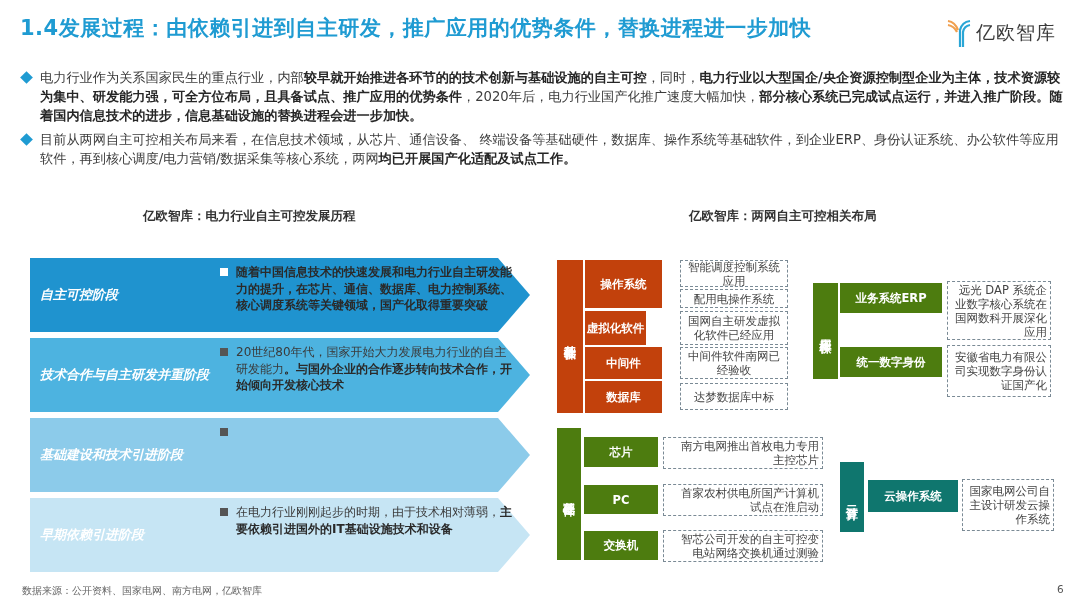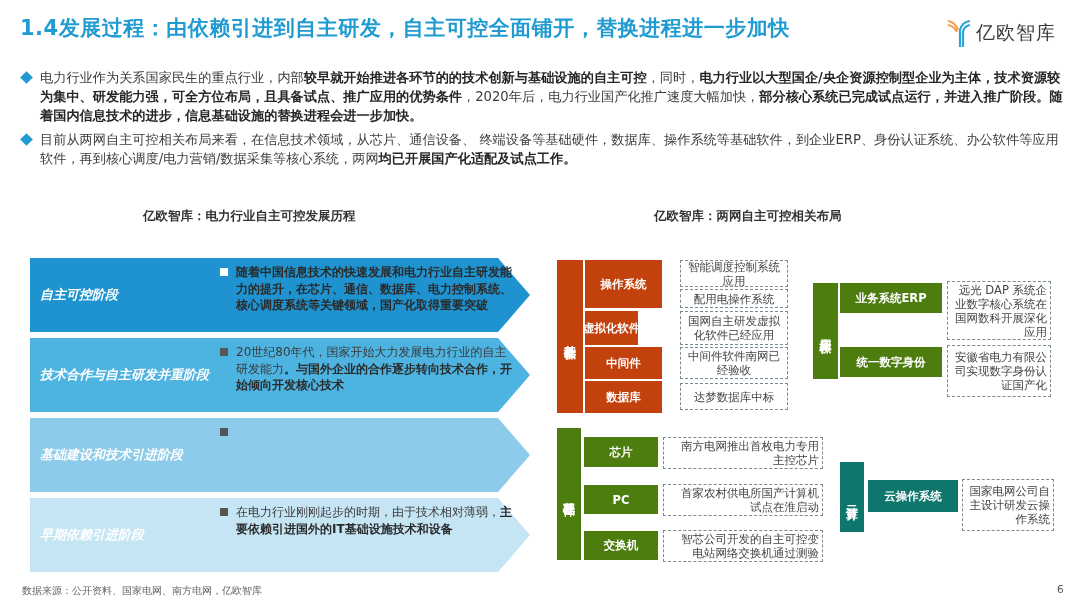--- a/index.html
+++ b/index.html
@@ -36,21 +36,21 @@
   .c-dark { background: #c2410c; }
   .c-light { background: #4d7c0f; }
   .c-lighter { background: #0f766e; }
 
   .footer { left: 22px; top: 584px; font-size: 10px; color: #666; white-space: nowrap; }
   .page-no { left: 1057px; top: 583px; font-size: 10.5px; color: #555; }
 </style>
 </head>
 <body>
 
-<div class="abs title">1.4发展过程：由依赖引进到自主研发，自主可控全面铺开，替换进程进一步加快</div>
+<div class="abs title">1.4发展过程：由依赖引进到自主研发，推广应用的优势条件，替换进程进一步加快</div>
 <div class="abs logo">
   <svg class="logo-mark" viewBox="0 0 26 30">
     <path d="M2 3 Q9 4 12 12" stroke="#f0a050" stroke-width="2.2" fill="none"></path>
     <path d="M2 7 Q8 8 11 14" stroke="#f0a050" stroke-width="2.2" fill="none"></path>
     <path d="M24 3 Q16 4 14 12 L14 29" stroke="#2aa6d6" stroke-width="2.2" fill="none"></path>
     <path d="M24 7 Q18 8 17 14 L17 29" stroke="#2aa6d6" stroke-width="2.2" fill="none"></path>
   </svg>
   <span class="logo-text">亿欧智库</span>
 </div>
 
@@ -92,25 +92,25 @@
 </div>
 
 <div class="stage s4" style="top:498px;">
   <svg width="500" height="74">
       <polygon points="0,0 468,0 500,37 468,74 0,74" fill="#c6e5f4"></polygon>
     </svg>
   <div class="stage-name">早期依赖引进阶段</div>
   <div class="stage-desc"><span class="sq"></span><span><span>在电力行业刚刚起步的时期，由于技术相对薄弱，</span><b>主要依赖引进国外的IT基础设施技术和设备</b></span></div>
 </div>
 
-<div class="abs sub-title" style="left:654px; top:208px;">亿欧智库：两网自主可控相关布局</div>
+<div class="abs sub-title" style="left:689px; top:208px;">亿欧智库：两网自主可控相关布局</div>
 
 <div class="vbar c-dark" style="left:557px; top:260px; width:26px; height:153px;">基础软件</div>
 <div class="cat c-dark" style="left:585px; top:260px; width:77px; height:48px;">操作系统</div>
-<div class="cat c-dark" style="left:585px; top:311px; width:53px; height:34px;">虚拟化软件</div>
+<div class="cat c-dark" style="left:585px; top:311px; width:61px; height:34px;">虚拟化软件</div>
 <div class="cat c-dark" style="left:585px; top:347px; width:77px; height:32px;">中间件</div>
 <div class="cat c-dark" style="left:585px; top:381px; width:77px; height:32px;">数据库</div>
 
 <div class="dash" style="left:680px; top:260px; width:108px; height:27px;">智能调度控制系统应用</div>
 <div class="dash" style="left:680px; top:289px; width:108px; height:19px;">配用电操作系统</div>
 <div class="dash" style="left:680px; top:311px; width:108px; height:34px;">国网自主研发虚拟化软件已经应用</div>
 <div class="dash" style="left:680px; top:347px; width:108px; height:32px;">中间件软件南网已经验收</div>
 <div class="dash" style="left:680px; top:383px; width:108px; height:27px;">达梦数据库中标</div>
 
 <div class="vbar c-light" style="left:813px; top:283px; width:25px; height:96px;">应用软件</div>

